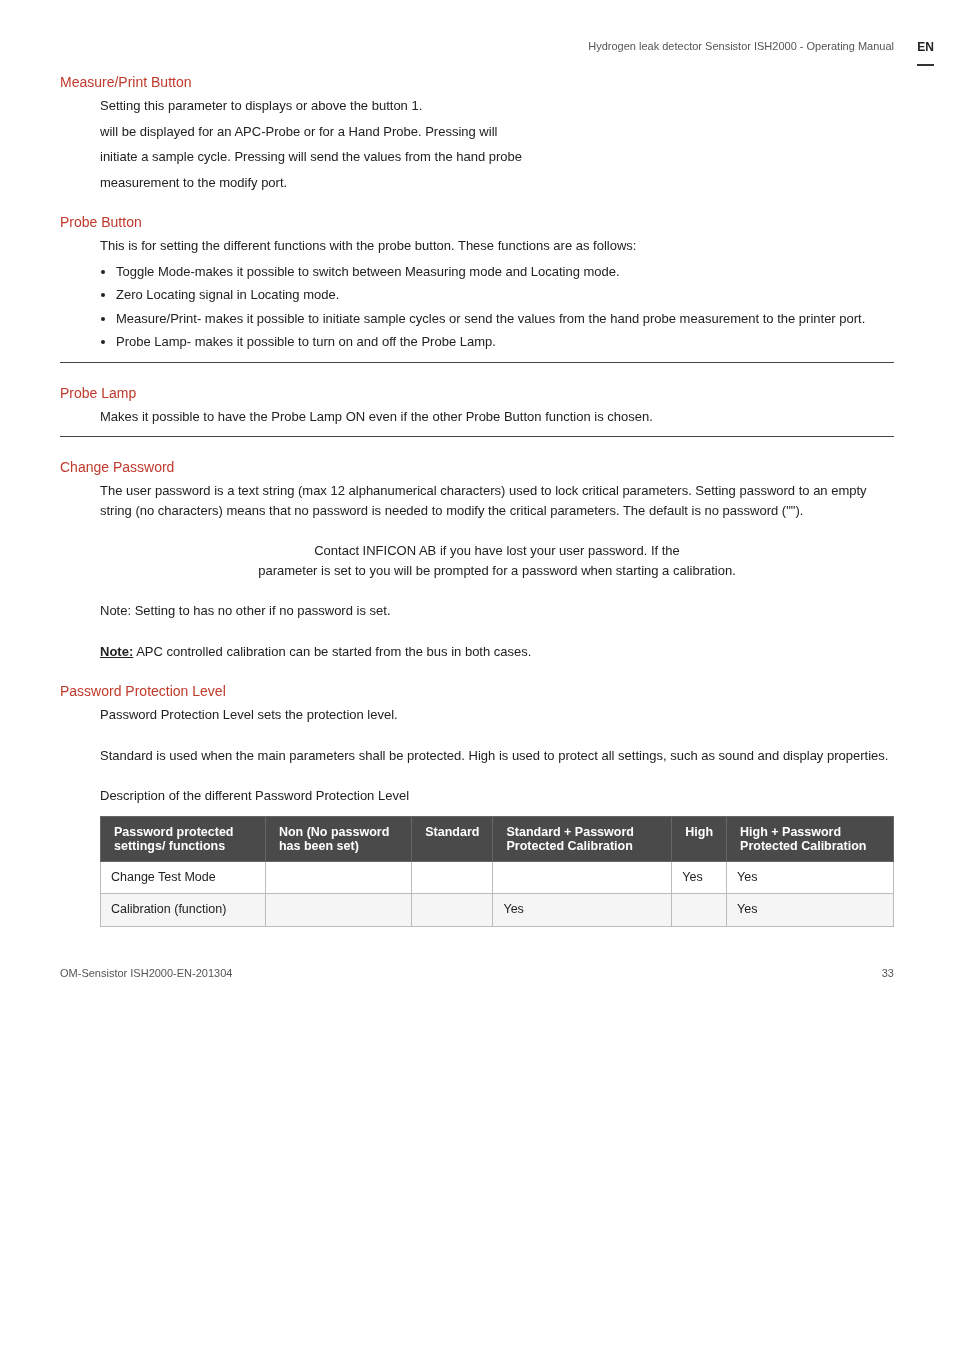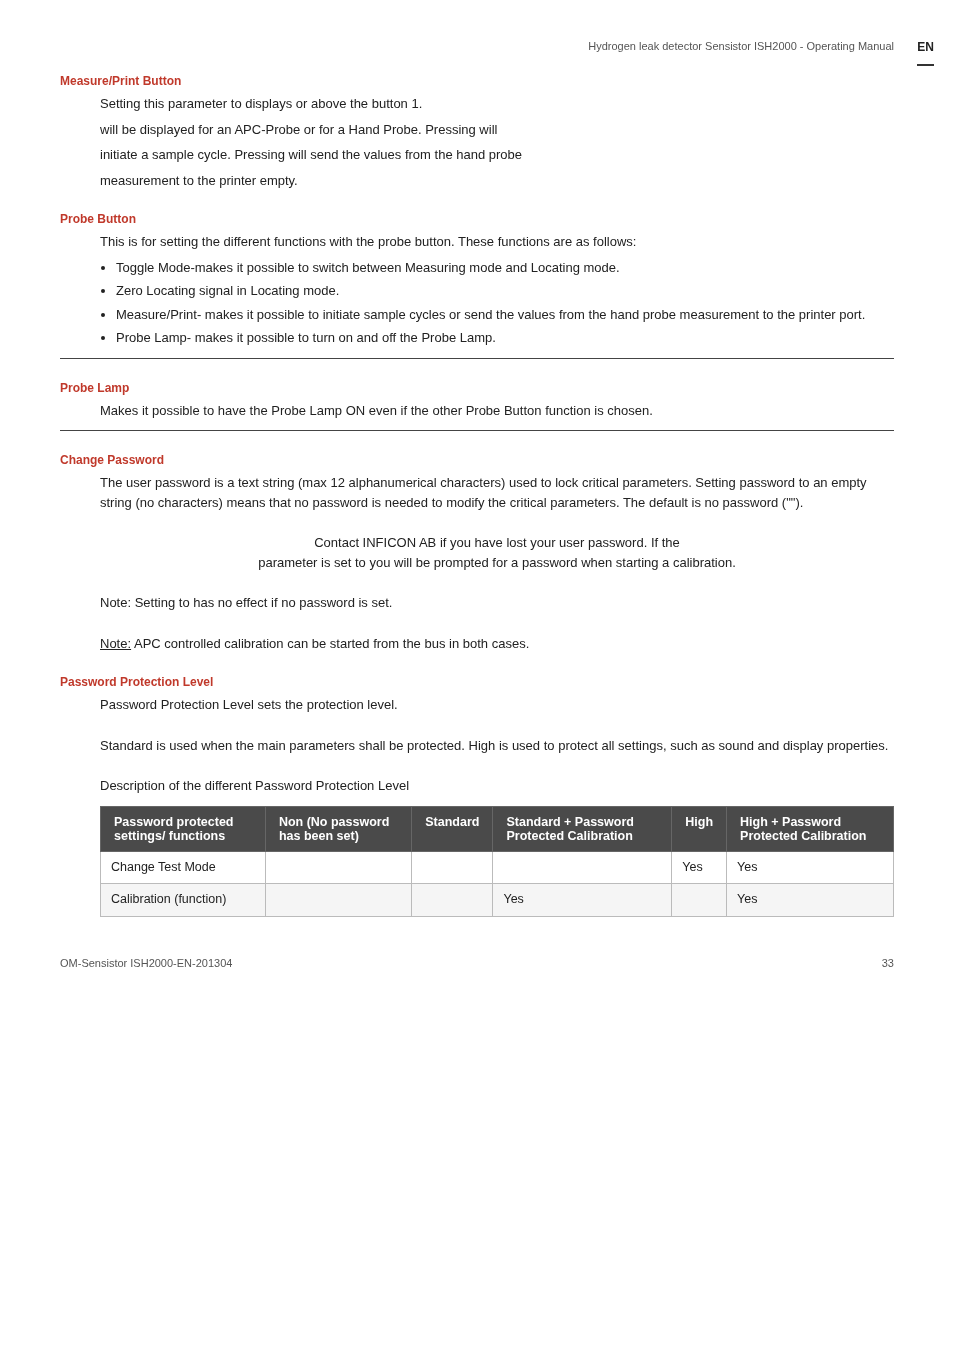--- a/index.html
+++ b/index.html
@@ -30,22 +30,22 @@
       font-size: 12px;
       font-weight: bold;
       border-bottom: 2px solid #333;
       padding-bottom: 10px;
     }
     .section {
       margin-bottom: 22px;
     }
     .section-title {
       color: #c0392b;
-      font-weight: bold;
-      font-size: 12px;
+      font-weight: normal;
+      font-size: 14px;
       margin-bottom: 6px;
     }
     .section-body {
       margin-left: 40px;
     }
     .section-body p {
       margin-bottom: 6px;
       line-height: 1.5;
     }
     .bullet-list {
@@ -61,21 +61,21 @@
       border: none;
       border-top: 1.5px solid #444;
       margin: 10px 0 14px 0;
     }
     .note-line {
       margin-bottom: 6px;
       line-height: 1.5;
     }
     .note-underline {
       text-decoration: underline;
-      font-weight: normal;
+      font-weight: bold;
     }
     
     .protection-table {
       width: 100%;
       border-collapse: collapse;
       margin-top: 10px;
       font-size: 12.5px;
     }
     .protection-table th {
       background-color: #4a4a4a;
@@ -117,21 +117,21 @@
   <div class="en-label">EN</div>
 
   <div class="header-bar">Hydrogen leak detector Sensistor ISH2000  - Operating Manual</div>
 
   <div class="section">
     <div class="section-title">Measure/Print Button</div>
     <div class="section-body">
       <p>Setting this parameter to    displays         or       above the button 1.</p>
       <p>will be displayed for an APC-Probe or       for a Hand Probe. Pressing          will</p>
       <p>initiate a sample cycle. Pressing       will send the values from the hand probe</p>
-      <p>measurement to the printer empty.</p>
+      <p>measurement to the modify port.</p>
     </div>
   </div>
 
   <div class="section">
     <div class="section-title">Probe Button</div>
     <div class="section-body">
       <p>This is for setting the different functions with the probe button. These functions are as follows:</p>
       <ul class="bullet-list">
         <li>Toggle Mode-makes it possible to switch between Measuring mode and Locating mode.</li>
         <li>Zero Locating signal in Locating mode.</li>
@@ -151,21 +151,21 @@
   </div>
 
   <div class="section">
     <div class="section-title">Change Password</div>
     <div class="section-body">
       <p>The user password is a text string (max 12 alphanumerical characters) used to lock critical parameters. Setting password to an empty string (no characters) means that no password is needed to modify the critical parameters. The default is no password ("").</p>
       <br>
       <p style="white-space: pre-line; text-align: center;">Contact INFICON AB if you have lost your user password. If the
             parameter is set to      you will be prompted for a password when starting a calibration.</p>
       <br>
-      <p class="note-line">Note: Setting                                   to      has no effect if no password is set.</p>
+      <p class="note-line">Note: Setting                                   to      has no other if no password is set.</p>
       <br>
       <p class="note-line">
         <span class="note-underline">Note:</span>
         <span> APC controlled calibration can be started from the bus in both cases.</span>
       </p>
     </div>
   </div>
 
   <div class="section">
     <div class="section-title">Password Protection Level</div>

